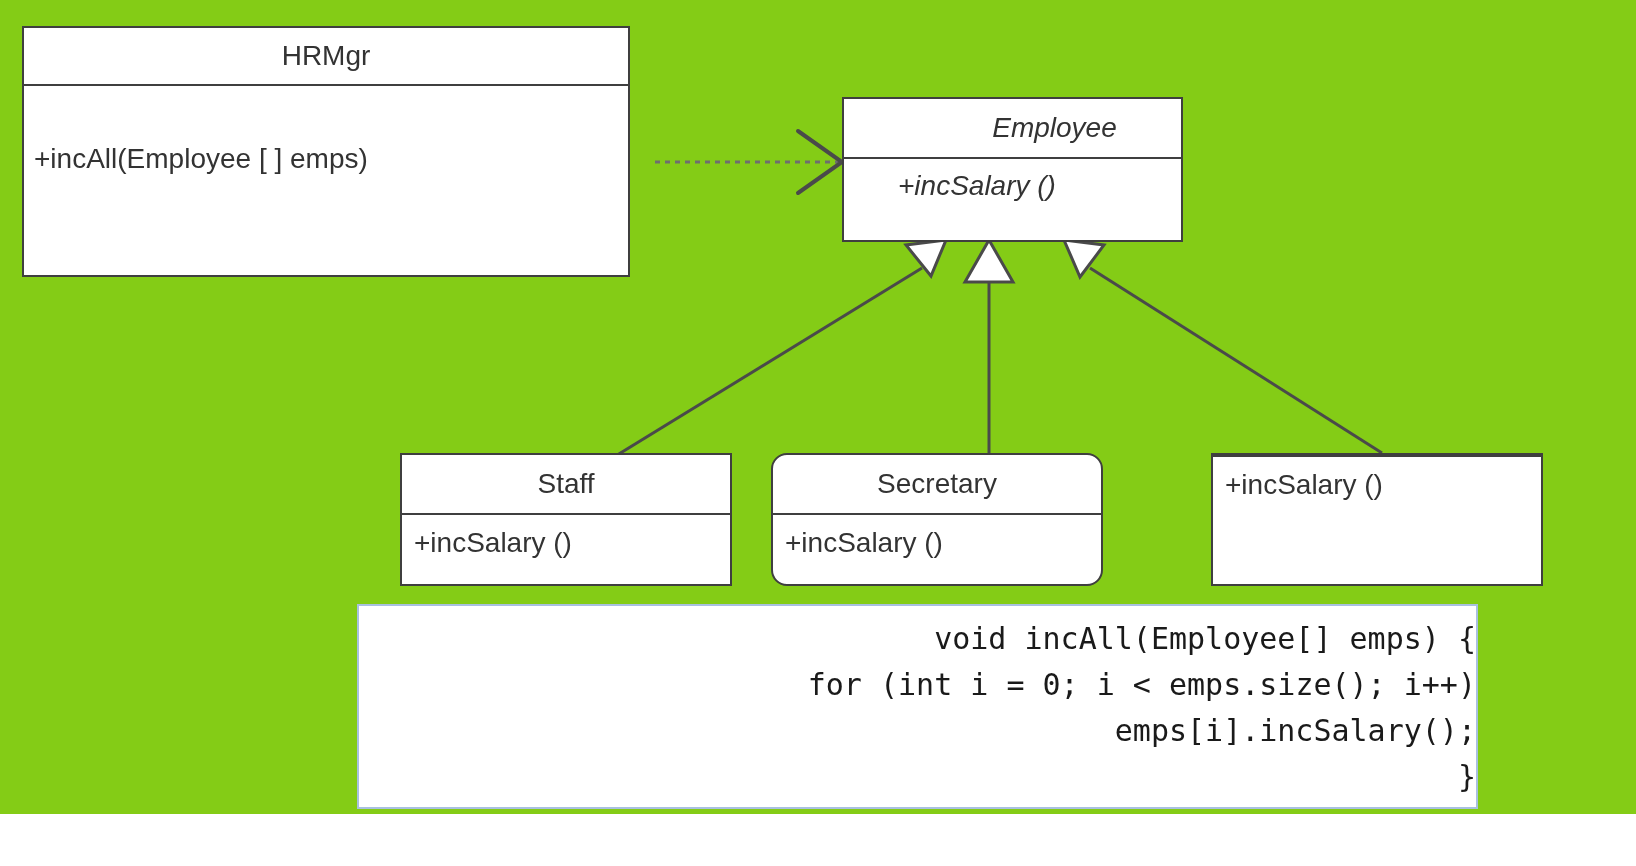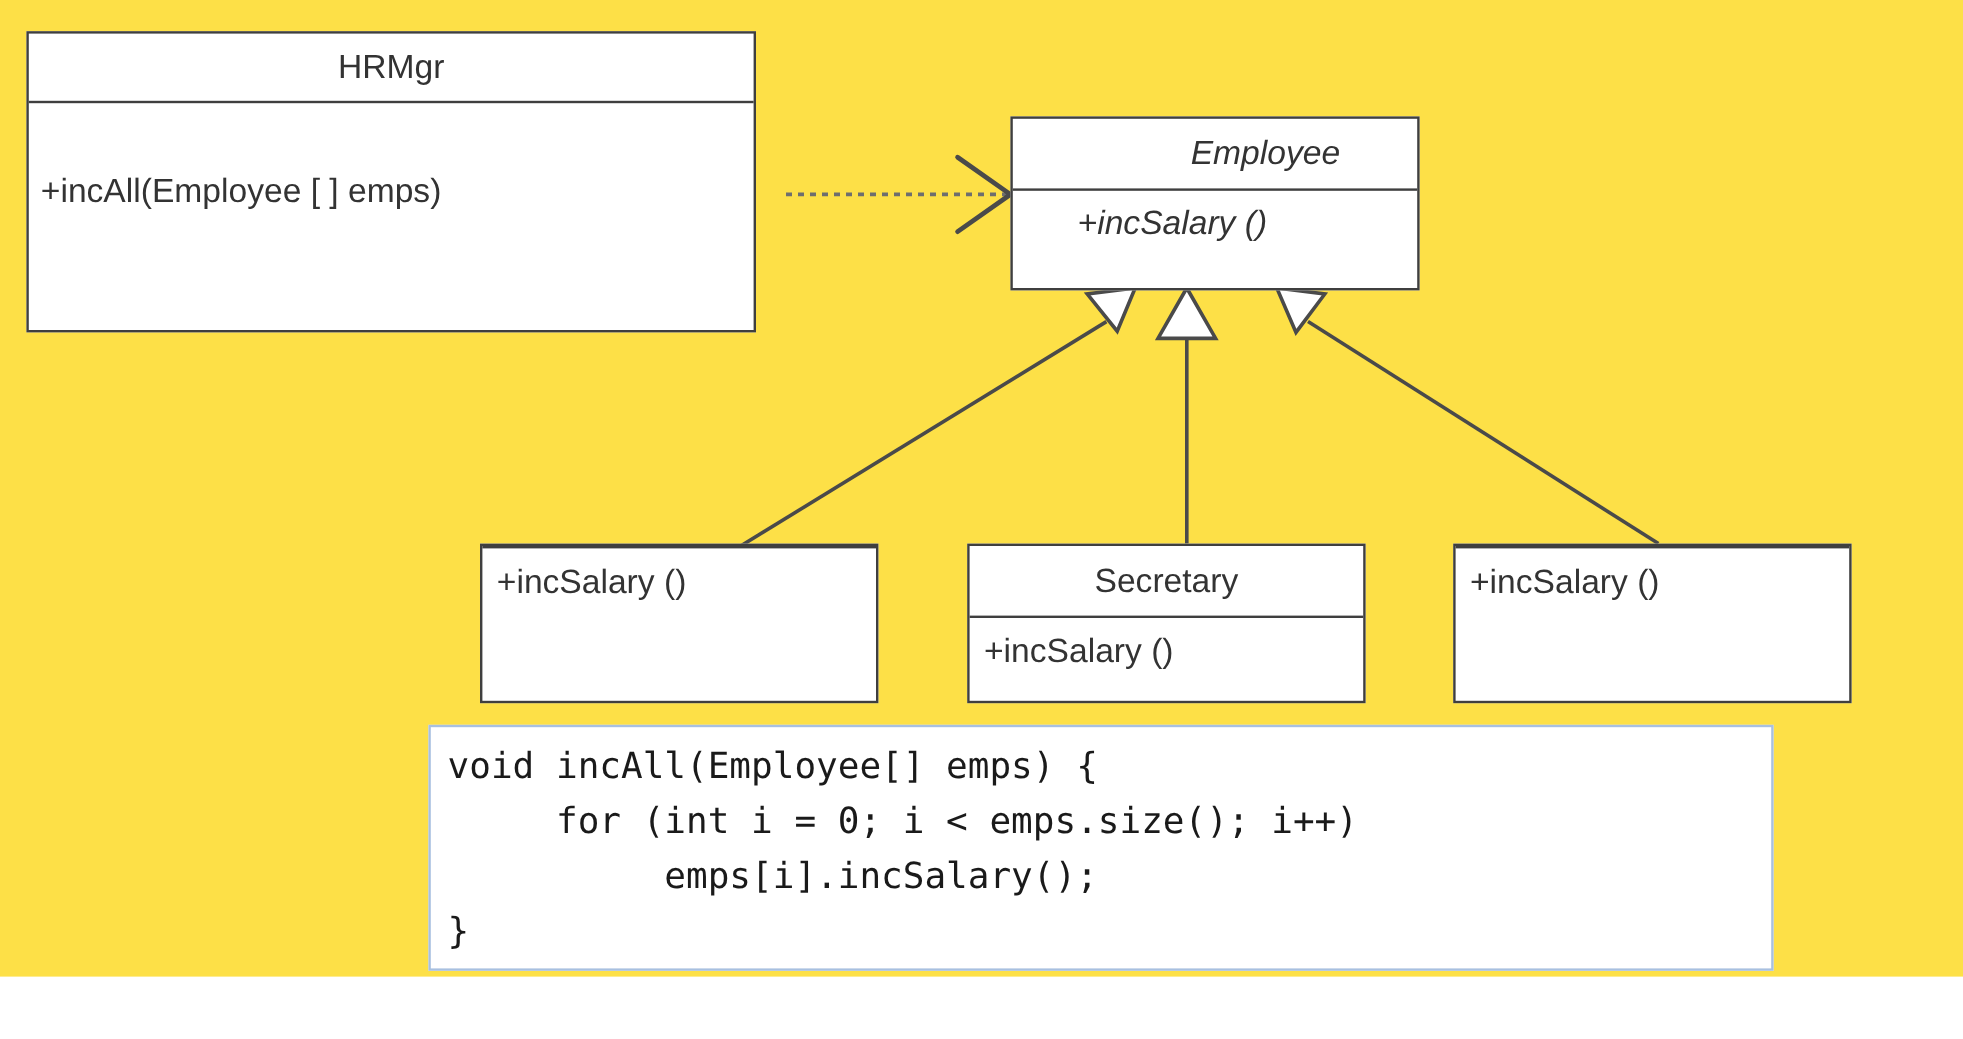--- a/index.html
+++ b/index.html
@@ -7,21 +7,21 @@
     padding: 0;
     background: #ffffff;
   }
   body {
     font-family: "Liberation Sans", sans-serif;
   }
   #canvas {
     position: relative;
     width: 1636px;
     height: 814px;
-    background: #fde047;
+    background: #84cc16;
     overflow: hidden;
   }
   svg.layer {
     position: absolute;
     left: 0;
     top: 0;
     width: 1636px;
     height: 866px;
     pointer-events: none;
   }
@@ -109,21 +109,21 @@
     line-height: 58px;
     height: 58px;
   }
   .subclass .uml-compartment {
     font-size: 28px;
     line-height: 56px;
     padding-left: 12px;
     text-align: left;
   }
   #class-staff    { left: 400px; }
-  #class-secretary{ left: 806px; }
+  #class-secretary{ left: 771px; border-radius: 16px; }
   #class-faculty  { left: 1211px; }
 
   
   #code-block {
     position: absolute;
     left: 357px;
     top: 604px;
     width: 1121px;
     height: 205px;
     box-sizing: border-box;
@@ -132,20 +132,21 @@
     z-index: 4;
     padding: 10px 0 0 14px;
   }
   #code-block pre {
     margin: 0;
     font-family: "DejaVu Sans Mono", monospace;
     font-size: 30px;
     line-height: 46px;
     color: #1a1a1a;
     white-space: pre;
+    text-align: right;
   }
 </style>
 </head>
 <body>
 
 <div id="canvas">
 
   <svg class="layer" viewBox="0 0 1636 866">
 
     <line x1="655" y1="162" x2="840" y2="162" stroke="#6e6e6e" stroke-width="3" stroke-dasharray="5 5"></line>
@@ -167,20 +168,21 @@
     <div class="uml-compartment">+incAll(Employee [ ] emps)</div>
   </div>
 
   <div class="uml-class" id="class-employee">
     <div class="uml-name abstract">Employee</div>
     <div class="uml-divider"></div>
     <div class="uml-compartment abstract">+incSalary ()</div>
   </div>
 
   <div class="uml-class subclass" id="class-staff">
+    <div class="uml-name">Staff</div>
     <div class="uml-divider"></div>
     <div class="uml-compartment">+incSalary ()</div>
   </div>
 
   <div class="uml-class subclass" id="class-secretary">
     <div class="uml-name">Secretary</div>
     <div class="uml-divider"></div>
     <div class="uml-compartment">+incSalary ()</div>
   </div>
 

